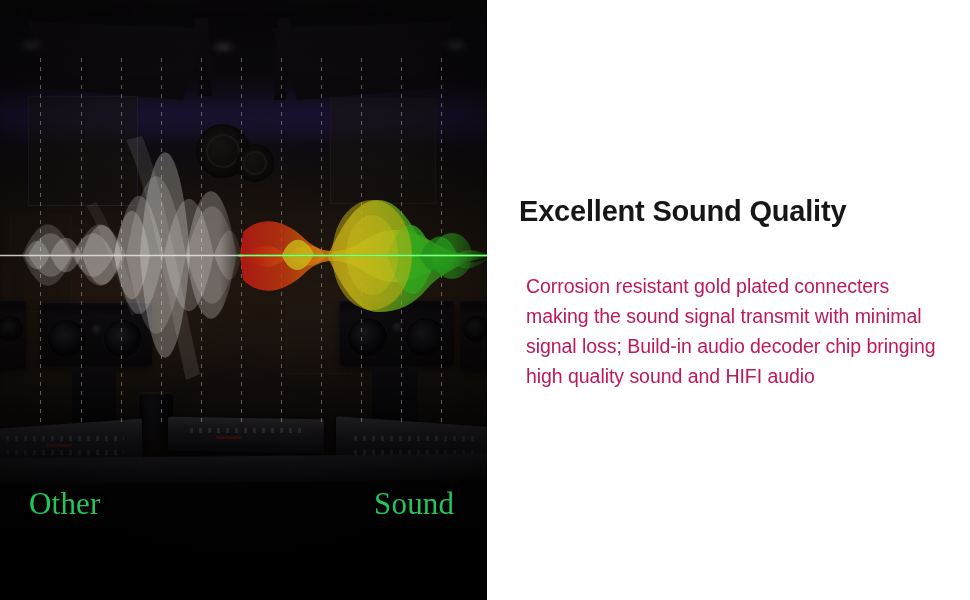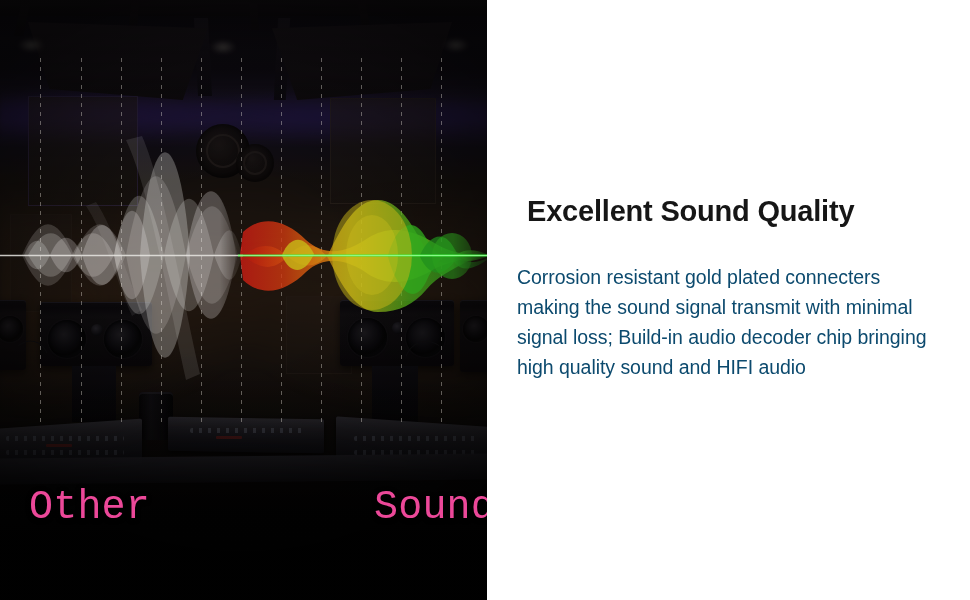--- a/index.html
+++ b/index.html
@@ -215,63 +215,63 @@
     left: 0;
     top: 0;
     width: 487px;
     height: 600px;
   }
   #waveform svg { display: block; }
 
   
   .cmp-label {
     position: absolute;
-    color: #ec4899;
-    font-family: Liberation Mono, monospace;
-    font-size: 40px;
+    color: #22c55e;
+    font-family: Liberation Serif, serif;
+    font-size: 31px;
     font-weight: 400;
     letter-spacing: .2px;
     line-height: 1;
     text-shadow: 0 1px 5px rgba(0,0,0,.8);
   }
   #label-other { left: 29px;  top: 488px; }
   #label-ours  { left: 374px; top: 488px; }
 
   
   #text-panel {
     position: absolute;
     left: 487px;
     top: 0;
     width: 483px;
     height: 600px;
     background: #ffffff;
   }
   #feature-title {
     position: absolute;
-    left: 40px;
+    left: 32px;
     top: 194px;
     margin: 0;
     font-family: "Liberation Sans", sans-serif;
     font-size: 29px;
     font-weight: 700;
     color: #161616;
     letter-spacing: -.2px;
     line-height: 1.2;
     white-space: nowrap;
   }
   #feature-description {
     position: absolute;
     left: 30px;
     top: 262px;
     width: 425px;
-    margin: 0;
+    margin: 9px;
     font-family: "Liberation Sans", sans-serif;
     font-size: 19.5px;
     font-weight: 400;
-    color: #0c4a6e;
+    color: #be185d;
     line-height: 30px;
     letter-spacing: -.05px;
   }
 </style>
 </head>
 <body>
 
 <div id="page">
 
   <div id="image-panel">

